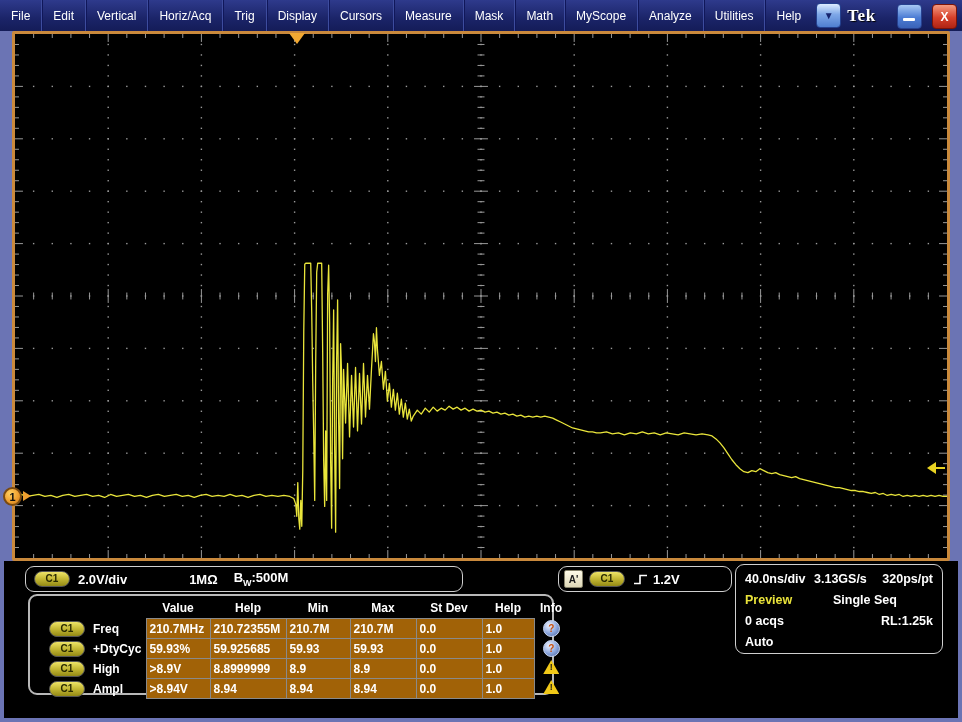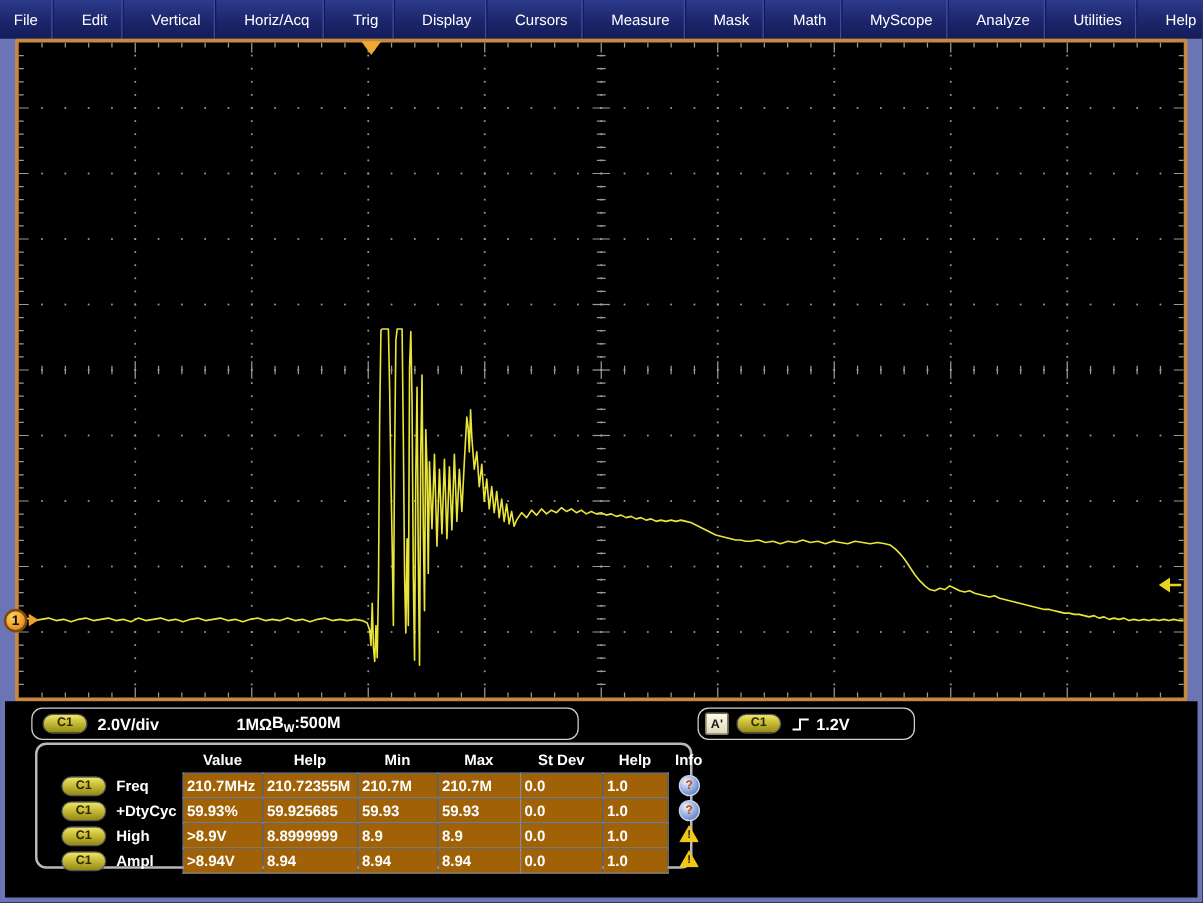--- a/index.html
+++ b/index.html
@@ -6,21 +6,21 @@
   body{
     width:962px;height:722px;position:relative;overflow:hidden;
     background:#6b74b4;
     font-family:"Liberation Sans", sans-serif;
     -webkit-font-smoothing:antialiased;
   }
   
   #menubar{
     position:absolute;left:0;top:0;width:962px;height:31px;
     background:linear-gradient(#2e3a8c,#1b2468 60%,#141c58);
-    display:flex;align-items:stretch;color:#fff;font-size:12px;gap:12px;
+    display:flex;align-items:stretch;color:#fff;font-size:12px;
   }
   .menu-item{
     display:flex;align-items:center;padding:0 11px;cursor:default;
     border-right:1px solid #3d4c9e;box-shadow:1px 0 0 #10175a;
     white-space:nowrap;
   }
   #menubar .spacer{flex:1;}
   #dropdown-btn{
     margin:3px 6px 3px 4px;width:28px;border-radius:4px;
     background:linear-gradient(#dcecff,#7fa8e8 45%,#4f7fd0);
@@ -68,21 +68,21 @@
   #trig-level-arrow .tail{position:absolute;left:8px;top:5px;width:10px;height:2px;background:#e8d322;}
   
   #bottom-panel{
     position:absolute;left:4px;top:561px;width:954px;height:157px;background:#000;
     color:#fff;
   }
   .readout-box{position:absolute;box-sizing:border-box;border:1px solid #cfcfcf;border-radius:9px;background:#000;}
   #ch-readout{left:21px;top:5px;width:438px;height:26px;display:flex;align-items:center;font-size:13px;font-weight:bold;}
   #ch-readout .scale{margin-left:8px;}
   #ch-readout .imp-group{margin-left:62px;display:flex;align-items:center;}
-  #ch-readout .bw{}
+  #ch-readout .bw{margin-left:16px;}
   sub.bw-sub{font-size:9px;font-weight:bold;}
   .pill{
     display:inline-block;min-width:26px;text-align:center;padding:0 4px;height:14px;line-height:14px;
     border-radius:8px;background:linear-gradient(#eee468,#c8bc38 45%,#948a14);
     border:1px solid #555;color:#2a2a00;font-size:10px;font-weight:bold;
   }
   #ch-readout .pill{margin-left:8px;}
   #trig-readout{left:554px;top:5px;width:174px;height:26px;display:flex;align-items:center;font-size:13px;font-weight:bold;}
   #trig-a-badge{
     margin-left:5px;width:17px;height:16px;border-radius:2px;background:linear-gradient(#fffbe8,#ded8b8);
@@ -1390,20 +1390,38 @@
     <span id="trig-a-badge">A'</span>
     <span class="pill">C1</span>
     <span class="slope">
       <svg width="15" height="15" viewBox="0 0 15 15">
           <polyline points="1,11.5 7,11.5 7,3.5 14,3.5" fill="none" stroke="#ffffff" stroke-width="1.6"></polyline>
         </svg>
     </span>
     <span>1.2V</span>
   </div>
 
+  <div class="readout-box" id="horiz-readout">
+    <div class="line hl1">
+      <span>40.0ns/div</span>
+      <span class="at78">3.13GS/s</span>
+      <span class="right">320ps/pt</span>
+    </div>
+    <div class="line hl2">
+      <span class="yellow-text">Preview</span>
+      <span class="at90">Single Seq</span>
+    </div>
+    <div class="line hl3">
+      <span>0 acqs</span>
+      <span class="right">RL:1.25k</span>
+    </div>
+    <div class="line hl4">
+      <span>Auto</span>
+    </div>
+  </div>
 
   <div id="meas-table">
     <table>
       <colgroup>
         <col class="col-label">
           <col class="col-value">
           <col class="col-mean">
           <col class="col-min">
         <col class="col-max">
           <col class="col-stdev">

